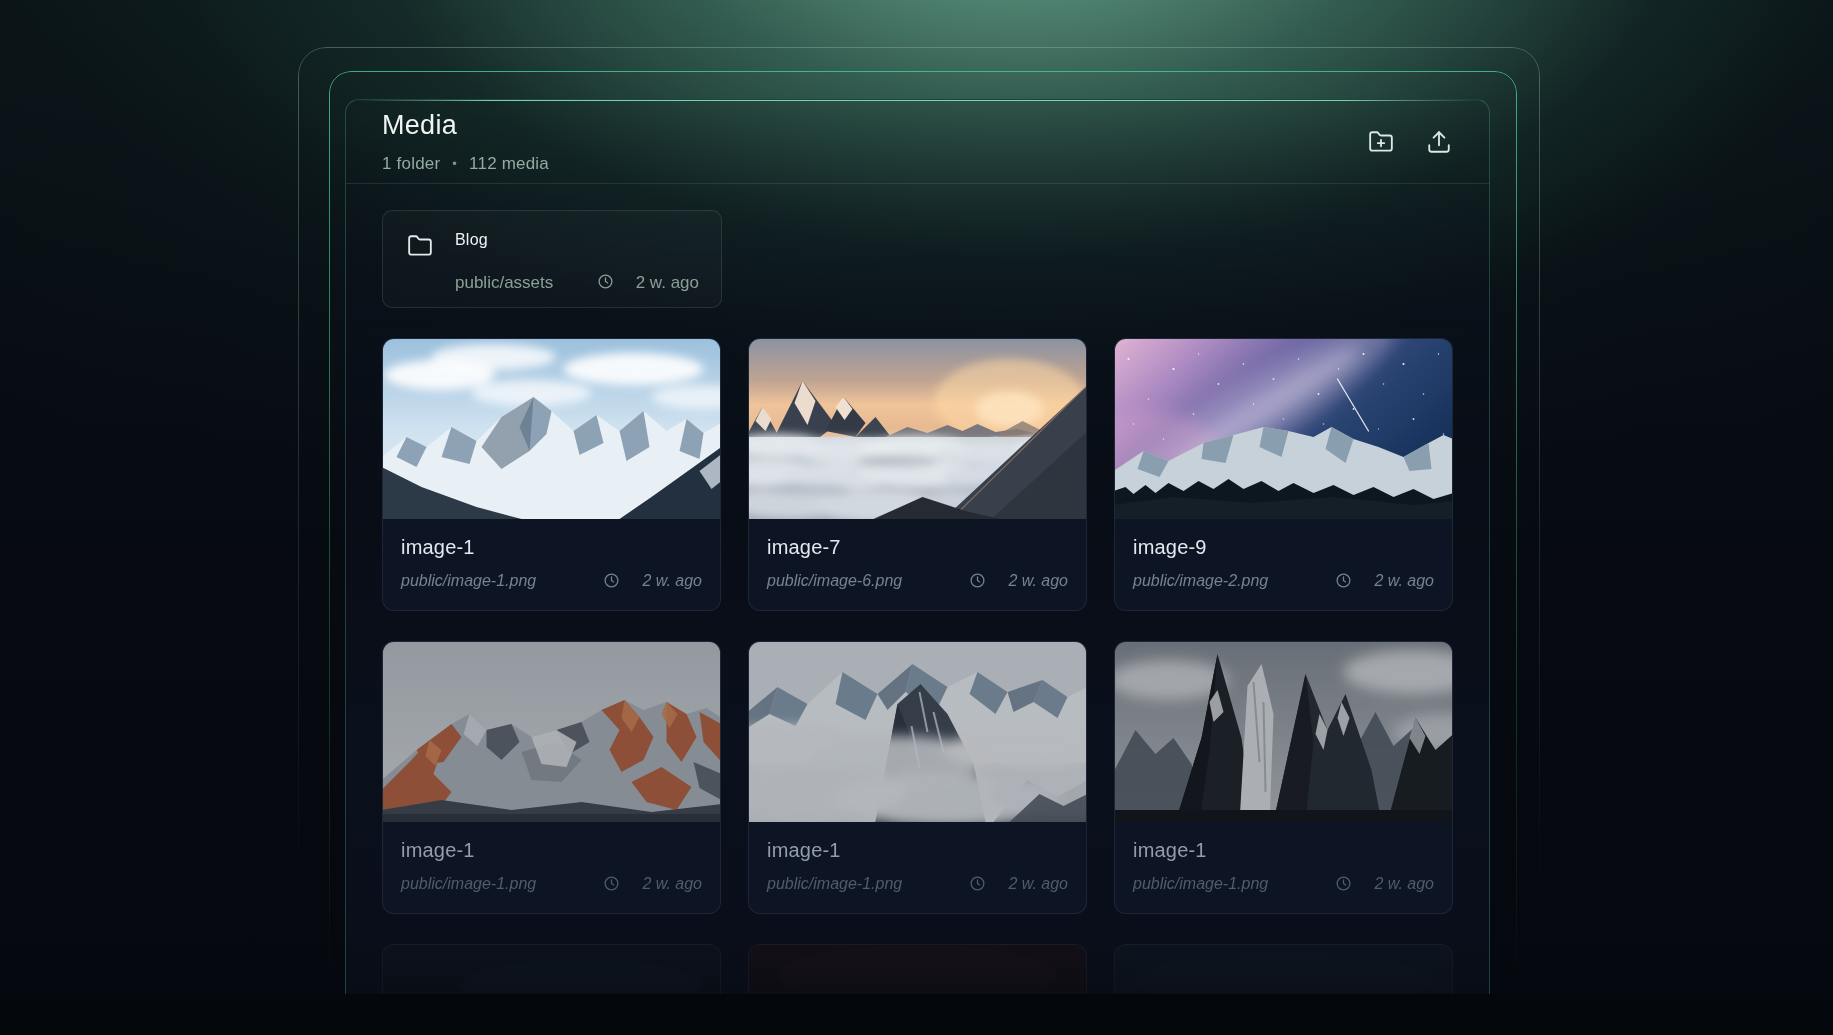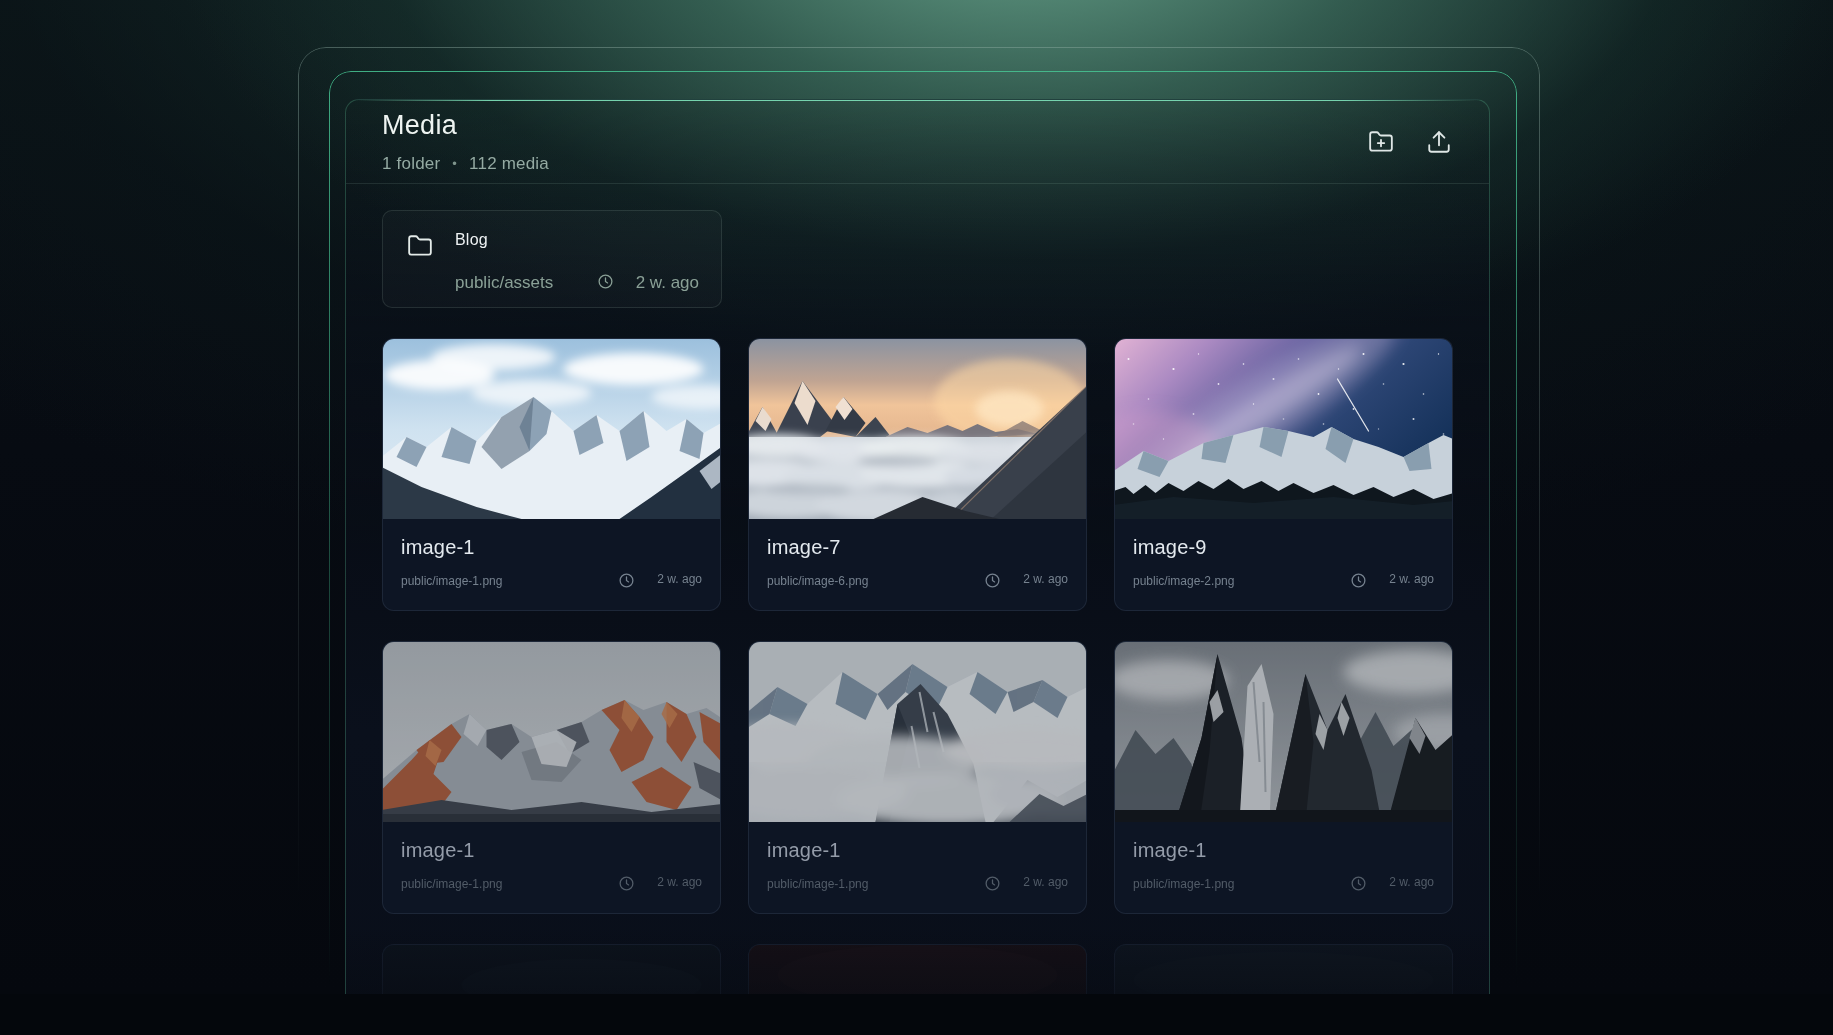--- a/index.html
+++ b/index.html
@@ -74,21 +74,21 @@
 
   .card {
     border-radius:12px; overflow:hidden; cursor:pointer;
     border:1px solid rgba(150,175,205,.12);
     background:#0d1524; height:273px;
   }
   .thumb { position:relative; width:100%; height:180px; overflow:hidden; background:#11202e; }
   .thumb svg { display:block; width:100%; height:100%; }
   .card-body { padding:17px 18px 0; }
   .card-title { font-size:20px; font-weight:500; color:#e3e9ee; letter-spacing:.2px; }
-  .card-meta { margin-top:13px; display:flex; justify-content:space-between; align-items:center; font-size:12px; color:#76828f; }
+  .card-meta { margin-top:13px; display:flex; justify-content:space-between; align-items:center; font-size:16px; color:#76828f;font-style:italic; }
 
   
   .card.dim .card-title { color:#949ca9; }
   .card.dim .card-meta { color:#525c68; }
   .card.dim .thumb::after { content:""; position:absolute; inset:0; background:rgba(7,11,19,.24); }
 
   
   .card.faint { border-color:rgba(150,175,205,.07); }
   .card.faint .thumb::after { content:""; position:absolute; inset:0; background:rgba(6,10,17,.62); }
 

